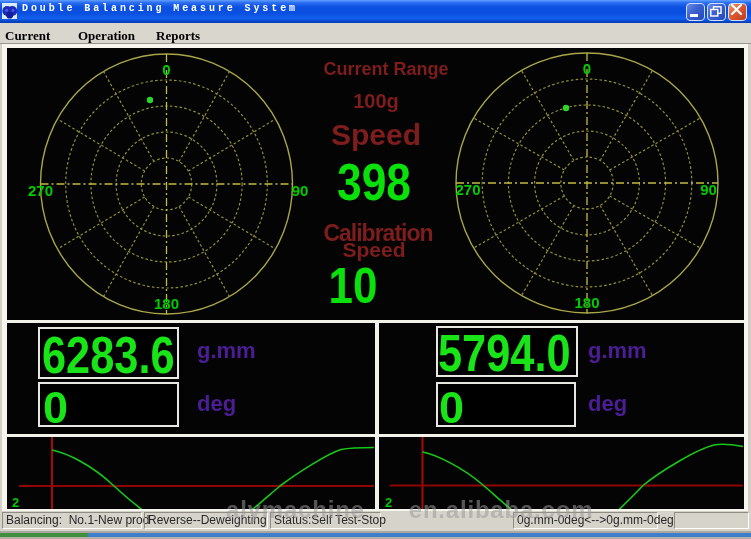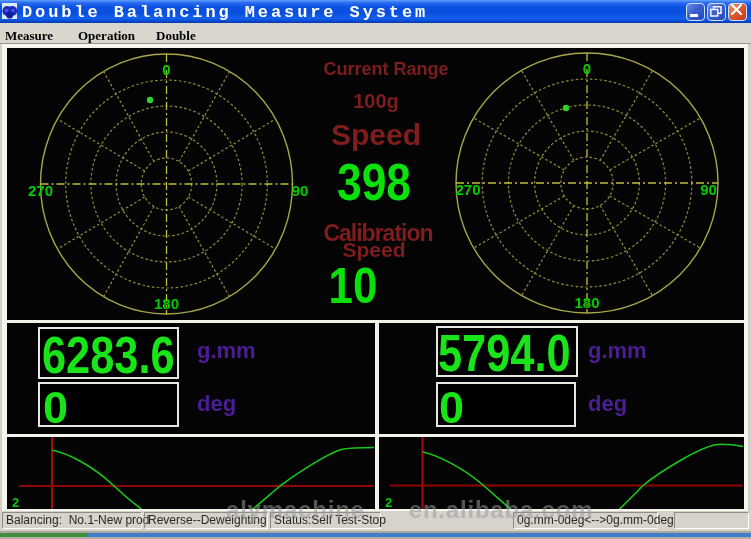--- a/index.html
+++ b/index.html
@@ -3,21 +3,21 @@
 <meta charset="utf-8">
 <style>
   html,body{margin:0;padding:0;background:#d4d0c8;}
   #win{position:relative;width:751px;height:539px;background:#d4d0c8;overflow:hidden;
        font-family:"Liberation Sans",sans-serif;}
   .abs{position:absolute;}
   
   #titlebar{left:0;top:0;width:751px;height:23px;
     background:linear-gradient(180deg,#60a0ff 0%,#2a6cf0 12%,#0c52e2 30%,#0a4ede 55%,#1260ee 80%,#0845c8 94%,#063ab0 100%);}
   #title-text{left:22px;top:3px;color:#ffffff;font-family:"Liberation Mono",monospace;
-    font-weight:bold;font-size:17px;letter-spacing:2.9px;white-space:nowrap;}
+    font-weight:bold;font-size:10px;letter-spacing:2.9px;white-space:nowrap;}
   .tbtn{top:3px;width:17px;height:16px;border-radius:4px;border:1px solid #cfe0ff;}
   #btn-min{left:686px;background:linear-gradient(135deg,#6b8ce8 0%,#3a60d0 45%,#2348b8 100%);}
   #btn-max{left:707px;background:linear-gradient(135deg,#6b8ce8 0%,#3a60d0 45%,#2348b8 100%);}
   #btn-close{left:728px;background:linear-gradient(135deg,#ef9a68 0%,#dd5a30 45%,#c03a1a 100%);}
   
   #menubar{left:0;top:23px;width:751px;height:20px;background:#d9d6cd;border-bottom:1px solid #9a978e;
     font-family:"Liberation Serif",serif;font-weight:bold;font-size:13px;color:#111;}
   .menu{top:3px;}
   
   #whitepanel{left:2px;top:44px;width:746px;height:467px;background:#f6f5ee;}
@@ -59,23 +59,23 @@
   <div class="abs" style="left:690px;top:14px;width:8px;height:3px;background:#fff;"></div>
   <svg class="abs" style="left:710px;top:6px;" width="12" height="11" viewBox="0 0 12 11">
     <rect x="3.5" y="0.8" width="7.5" height="6.5" fill="none" stroke="#fff" stroke-width="1.4"></rect>
     <rect x="0.8" y="3.5" width="7" height="6.5" fill="#3a60d0" stroke="#fff" stroke-width="1.4"></rect>
   </svg>
   <svg class="abs" style="left:731px;top:4px;" width="11" height="11" viewBox="0 0 11 11">
     <path d="M1,1 L10,10 M10,1 L1,10" stroke="#fff" stroke-width="2.2" stroke-linecap="round"></path>
   </svg>
 
   <div id="menubar" class="abs"></div>
-  <div class="abs menu" style="left:5px;top:28px;font-family:'Liberation Serif',serif;font-weight:bold;font-size:13px;">Measure</div>
+  <div class="abs menu" style="left:5px;top:28px;font-family:'Liberation Serif',serif;font-weight:bold;font-size:13px;">Current</div>
   <div class="abs menu" style="left:78px;top:28px;font-family:'Liberation Serif',serif;font-weight:bold;font-size:13px;">Operation</div>
-  <div class="abs menu" style="left:156px;top:28px;font-family:'Liberation Serif',serif;font-weight:bold;font-size:13px;">Double</div>
+  <div class="abs menu" style="left:156px;top:28px;font-family:'Liberation Serif',serif;font-weight:bold;font-size:13px;">Reports</div>
 
   <div id="whitepanel" class="abs"></div>
   <div id="blackmain" class="abs"></div>
   <div id="hdiv1" class="abs hdiv"></div>
   <div id="hdiv2" class="abs hdiv"></div>
   <div id="vdiv" class="abs"></div>
 
   <svg class="abs" id="charts" style="left:7px;top:48px;" width="737" height="272" viewBox="0 0 737 272">
 <ellipse cx="159.5" cy="136" rx="126" ry="130" fill="none" stroke="#a9a648" stroke-width="1.4"></ellipse>
 <ellipse cx="159.5" cy="136" rx="25.2" ry="26.0" fill="none" stroke="#8f8d38" stroke-width="1.2" stroke-dasharray="2.6,2.2"></ellipse>

